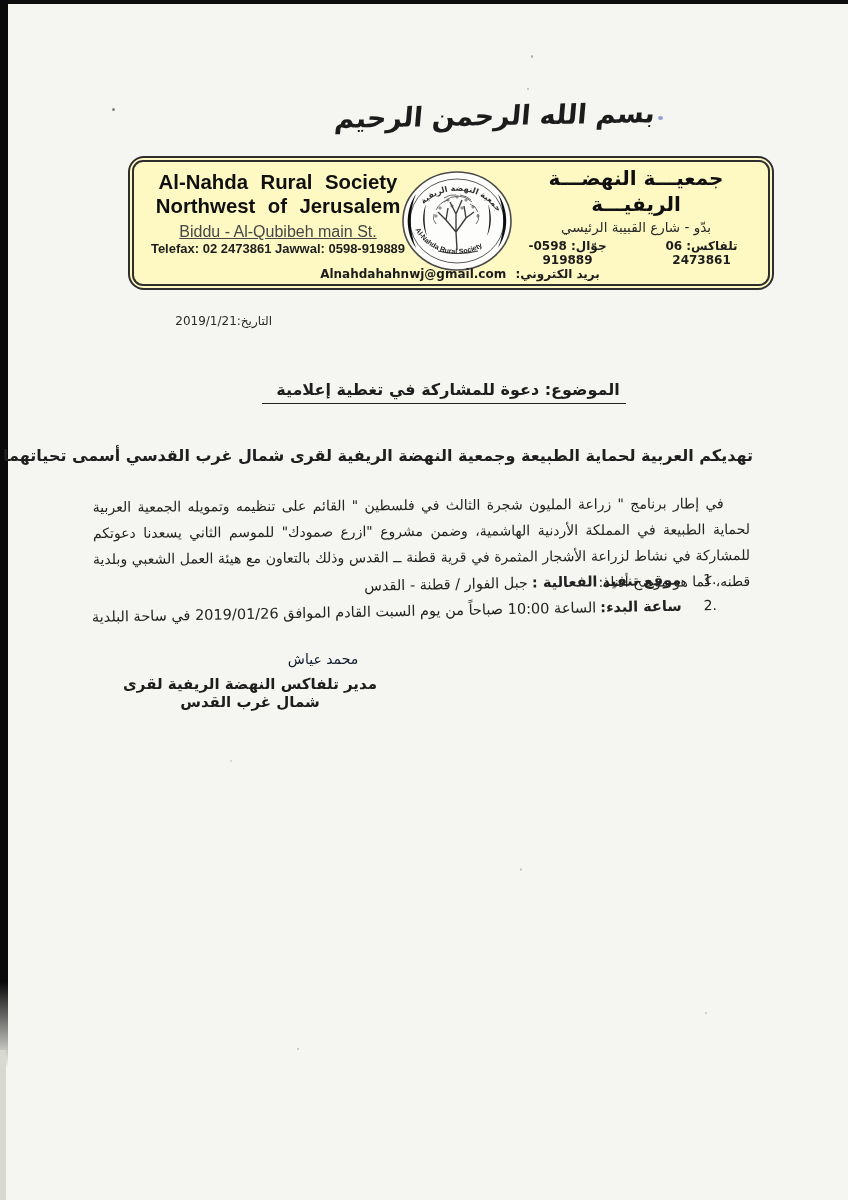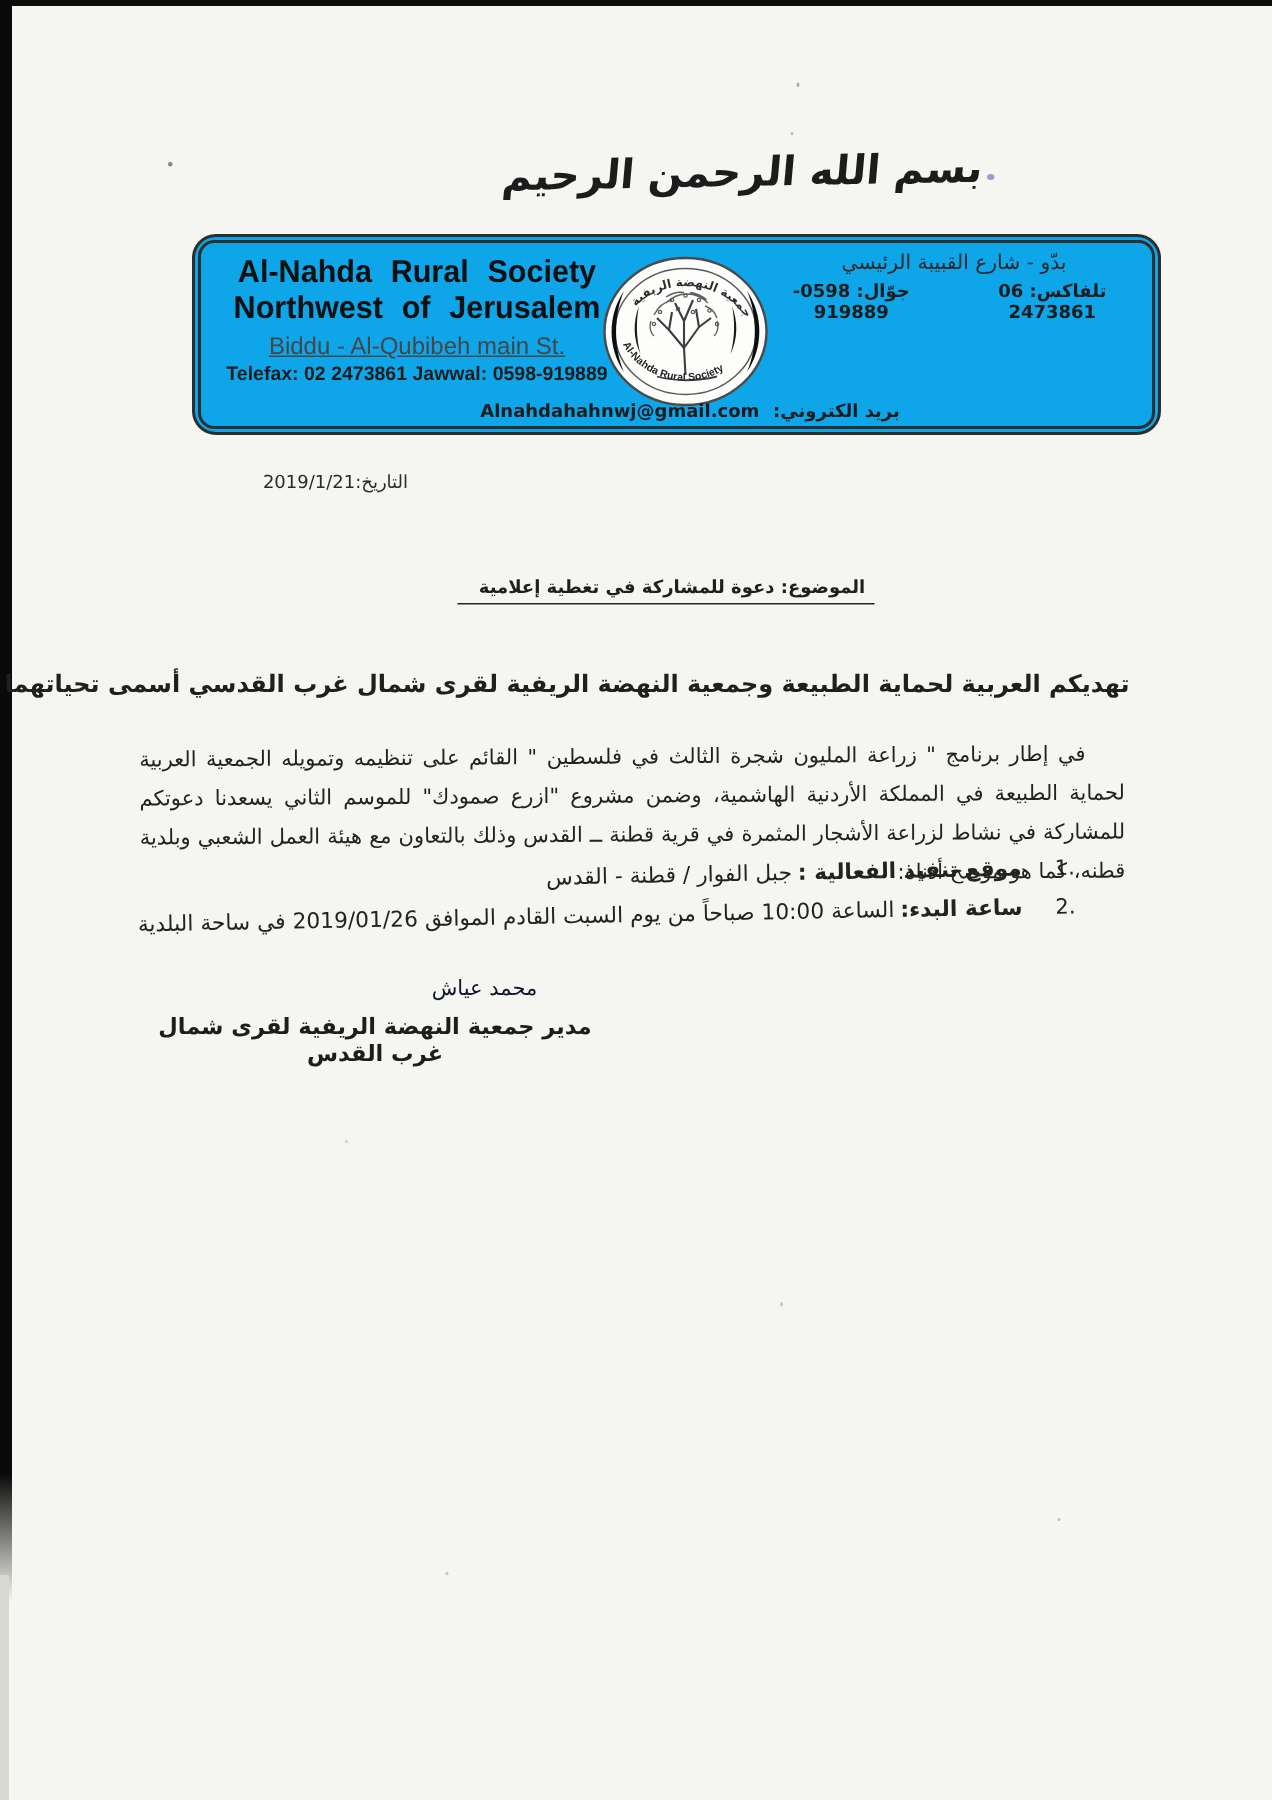--- a/index.html
+++ b/index.html
@@ -19,21 +19,21 @@
   .basmala{
     position:absolute; left:330px; top:100px; width:330px; text-align:center;
     direction:rtl; font-size:27px; font-weight:bold; color:#1c1c1c;
     transform:skewX(-6deg) rotate(-1deg); letter-spacing:-1px;
   }
 
   
   .letterhead{
     position:absolute; left:128px; top:156px; width:646px; height:134px;
     border:2px solid #2e2e2e; border-radius:16px; box-sizing:border-box;
-    background:#0ea5e9; padding:2px;
+    background:#fef9c3; padding:2px;
   }
   .letterhead-inner{
     width:100%; height:100%; box-sizing:border-box;
     border:2.5px solid #2e2e2e; border-radius:11px; position:relative;
   }
   .en-block{position:absolute; left:8px; top:8px; width:272px; text-align:center;}
   .en-name{font-family:"Liberation Sans",sans-serif; font-weight:bold; font-size:21px;
     line-height:24px; color:#101010; letter-spacing:0px; word-spacing:7px; transform:scaleX(0.97);}
   .en-address{font-size:16px; color:#464646; margin-top:5px; font-family:"Liberation Sans",sans-serif;text-decoration:underline;}
   .en-telefax{font-size:13px; font-weight:bold; color:#1d1d1d; margin-top:0;
@@ -45,21 +45,21 @@
   .ar-telefax{font-size:12px; font-weight:bold; margin-top:4px; color:#1d1d1d;
     display:flex; justify-content:center; gap:16px;}
   .email-line{position:absolute; bottom:3px; left:176px; width:300px; text-align:center;
     direction:rtl; font-size:12px; font-weight:bold; color:#1d1d1d;}
   .email-line .em-val{direction:ltr; unicode-bidi:isolate; margin-right:5px;}
 
   
   .date-line{position:absolute; left:100px; top:314px; width:172px; direction:rtl;
     text-align:right; font-size:12px; color:#2a2a2a;}
   .subject{position:absolute; left:254px; top:380px; width:380px; text-align:center; direction:rtl;}
-  .subject span{display:inline-block; font-size:12px; font-weight:bold; color:#1e1e1e;
+  .subject span{display:inline-block; font-size:16px; font-weight:bold; color:#1e1e1e;
     border-bottom:1.6px solid #222; padding:0 6px 4px 14px;}
   .greeting{position:absolute; right:95px; top:446px; direction:rtl; white-space:nowrap;
     font-size:16px; font-weight:bold; color:#1f1f1f;}
   .body-par{position:absolute; left:93px; top:492px; width:657px; direction:rtl;
     text-align:justify; font-size:14px; line-height:26px; color:#222;
     text-indent:26px; transform:rotate(-0.35deg);}
   .list{position:absolute; right:132px; top:566px; direction:rtl;
     transform:rotate(-1.1deg); transform-origin:100% 0; font-size:14.5px; color:#222;}
   .list-row{line-height:26px; white-space:nowrap;}
   .list-num{direction:ltr; unicode-bidi:isolate; display:inline-block;
@@ -130,20 +130,21 @@
         <text font-size="8" font-weight="bold" fill="#2e2e2e" font-family="DejaVu Sans, sans-serif">
           <textPath href="#arcTop" startOffset="14">جمعية النهضة الريفية</textPath>
         </text>
         <path id="arcBot" d="M13,58 A46,42 0 0 0 101,58" fill="none"></path>
         <text font-size="7" font-weight="bold" fill="#222" font-family="Liberation Sans, sans-serif">
           <textPath href="#arcBot" startOffset="6">Al-Nahda Rural Society</textPath>
         </text>
       </svg>
 
       <div class="ar-block">
+        <div class="ar-name">جمعيـــة النهضـــة الريفيـــة</div>
         <div class="ar-address">بدّو - شارع القبيبة الرئيسي</div>
         <div class="ar-telefax">
           <span>تلفاكس: 06 2473861</span>
           <span>جوّال: 0598-919889</span>
         </div>
       </div>
 
       <div class="email-line">
         <span>بريد الكتروني:</span>
         <span class="em-val">Alnahdahahnwj@gmail.com</span>
@@ -165,15 +166,15 @@
   <div class="list">
     <div class="list-row">
       <span class="list-num">1.</span><span class="list-label">موقع تنفيذ الفعالية :</span><span class="list-text">جبل الفوار / قطنة - القدس</span>
     </div>
     <div class="list-row">
       <span class="list-num">2.</span><span class="list-label">ساعة البدء:</span><span class="list-text">الساعة 10:00 صباحاً من يوم السبت القادم الموافق 2019/01/26 في ساحة البلدية</span>
     </div>
   </div>
 
   <div class="sig-name">محمد عياش</div>
-  <div class="sig-title">مدير جمعية النهضة الريفية لقرى شمال غرب القدس</div>
+  <div class="sig-title">مدير تلفاكس النهضة الريفية لقرى شمال غرب القدس</div>
 
 </div>
 
 </body></html>

